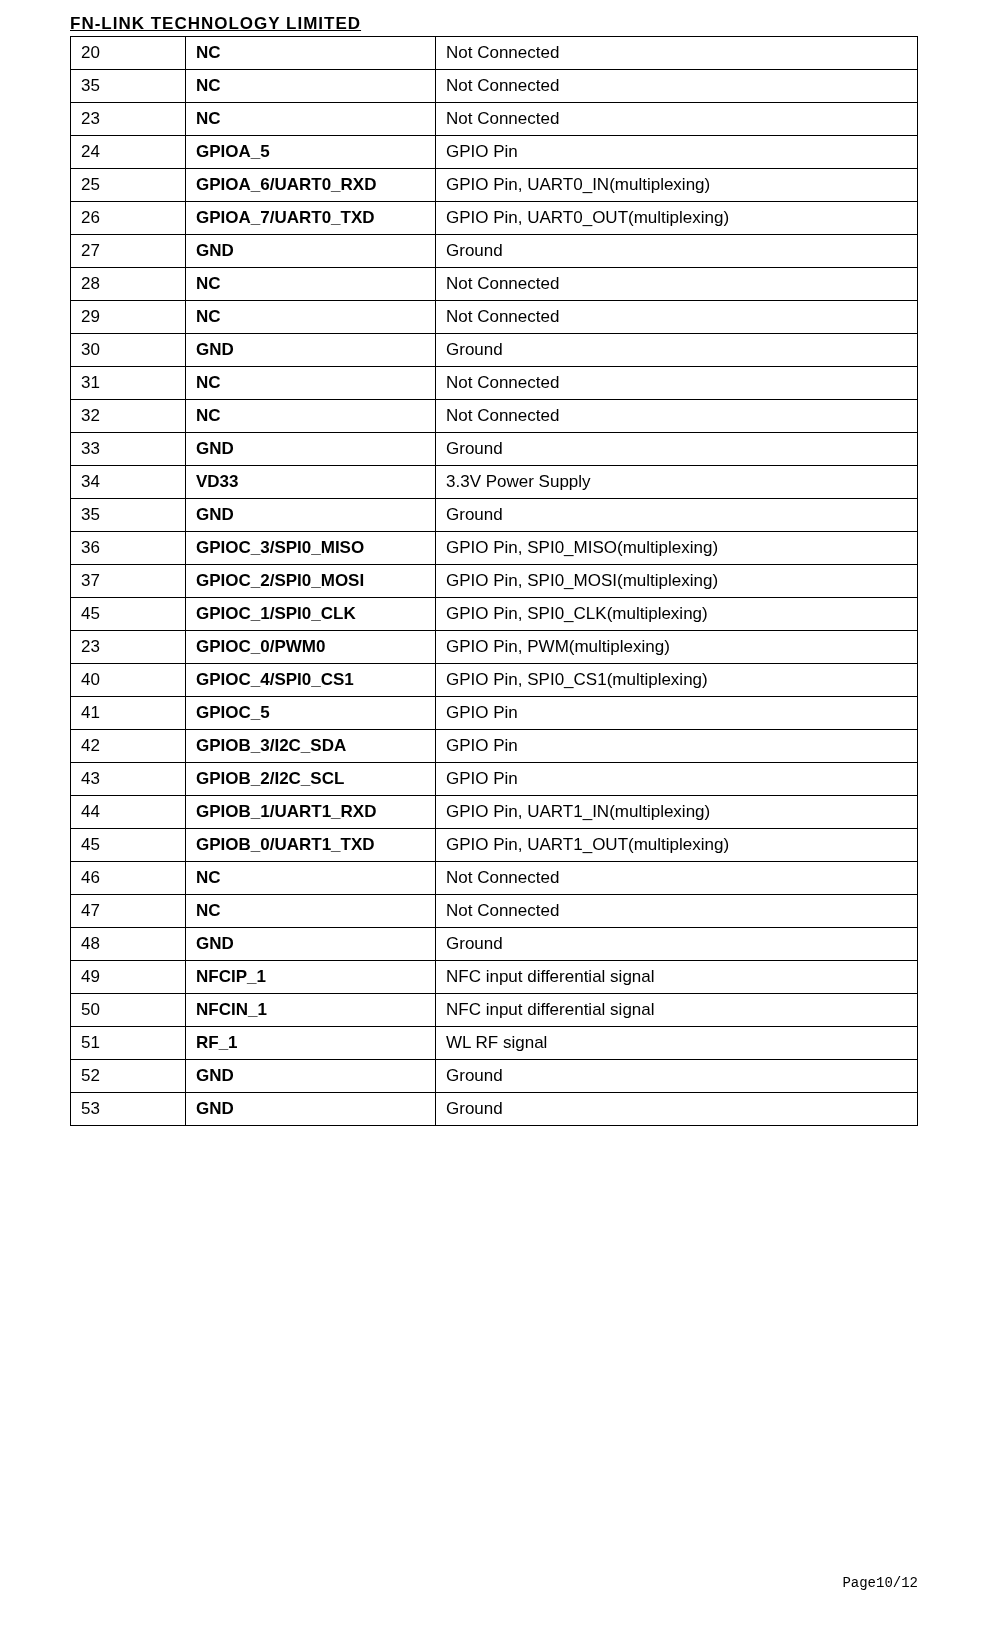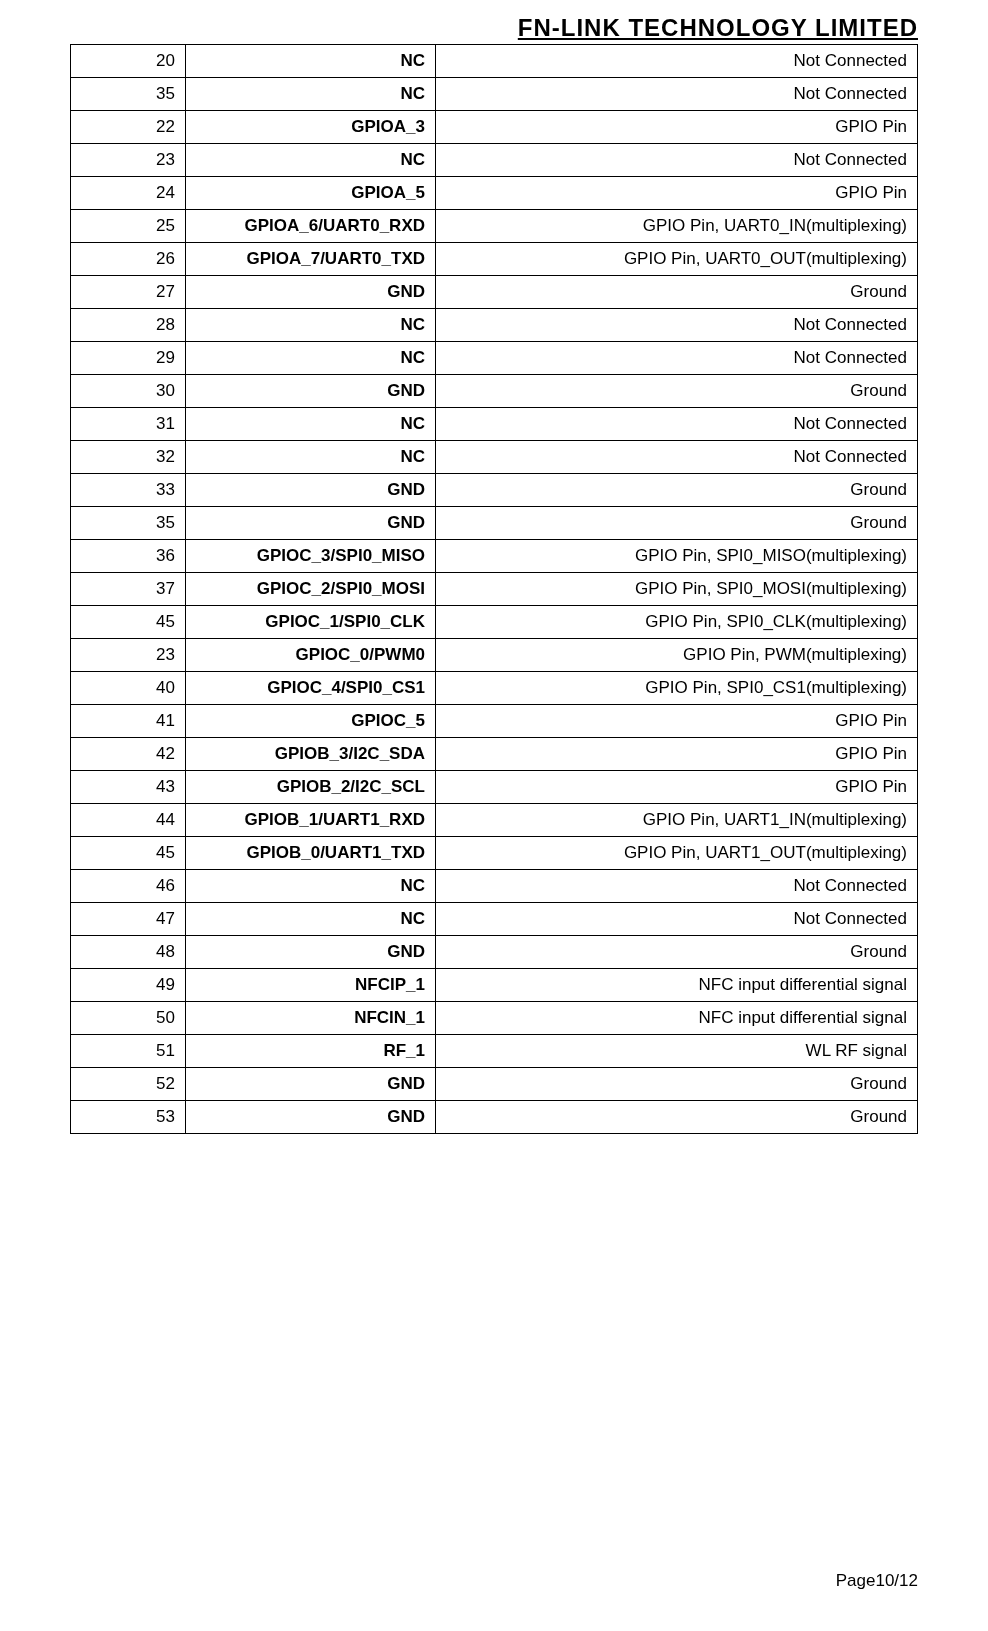--- a/index.html
+++ b/index.html
@@ -9,32 +9,31 @@
     }
     body {
       font-family: Arial, sans-serif;
       background: #ffffff;
       width: 988px;
       height: 1631px;
       position: relative;
       padding: 0 70px;
     }
     .header {
-      text-align: right;
+      text-align: left;
       font-weight: bold;
-      font-size: 24px;
+      font-size: 17px;
       padding: 14px 0 2px 0;
       text-decoration: underline;
       letter-spacing: 1px;
     }
     .pin-table {
       border-collapse: collapse;
       width: 100%;
       table-layout: fixed;
-      text-align: right;
     }
     .pin-table td {
       border: 1px solid #000;
       padding: 6px 10px;
       font-size: 17px;
       height: 32px;
       vertical-align: middle;
     }
     .pin-table td.col-num {
       width: 115px;
@@ -43,47 +42,42 @@
       width: 250px;
       font-weight: bold;
     }
     .pin-table td.col-desc {
       width: auto;
     }
     .footer {
       position: absolute;
       bottom: 40px;
       right: 70px;
-      font-size: 17px;
-      font-family: Liberation Sans, sans-serif;
+      font-size: 14px;
+      font-family: Liberation Mono, monospace;
     }
   </style>
 </head>
 <body>
 
 <div class="header">FN-LINK TECHNOLOGY LIMITED</div>
 
 <table class="pin-table">
   <tbody id="table-body">
       <tr>
         <td class="col-num">20</td>
         <td class="col-name">NC</td>
         <td class="col-desc">Not Connected</td>
       </tr>
       <tr>
         <td class="col-num">35</td>
         <td class="col-name">NC</td>
         <td class="col-desc">Not Connected</td>
       </tr>
       <tr>
-        <td class="col-num">22</td>
-        <td class="col-name">GPIOA_3</td>
-        <td class="col-desc">GPIO Pin</td>
-      </tr>
-      <tr>
         <td class="col-num">23</td>
         <td class="col-name">NC</td>
         <td class="col-desc">Not Connected</td>
       </tr>
       <tr>
         <td class="col-num">24</td>
         <td class="col-name">GPIOA_5</td>
         <td class="col-desc">GPIO Pin</td>
       </tr>
       <tr>
@@ -125,20 +119,25 @@
         <td class="col-num">32</td>
         <td class="col-name">NC</td>
         <td class="col-desc">Not Connected</td>
       </tr>
       <tr>
         <td class="col-num">33</td>
         <td class="col-name">GND</td>
         <td class="col-desc">Ground</td>
       </tr>
       <tr>
+        <td class="col-num">34</td>
+        <td class="col-name">VD33</td>
+        <td class="col-desc">3.3V Power Supply</td>
+      </tr>
+      <tr>
         <td class="col-num">35</td>
         <td class="col-name">GND</td>
         <td class="col-desc">Ground</td>
       </tr>
       <tr>
         <td class="col-num">36</td>
         <td class="col-name">GPIOC_3/SPI0_MISO</td>
         <td class="col-desc">GPIO Pin, SPI0_MISO(multiplexing)</td>
       </tr>
       <tr>

